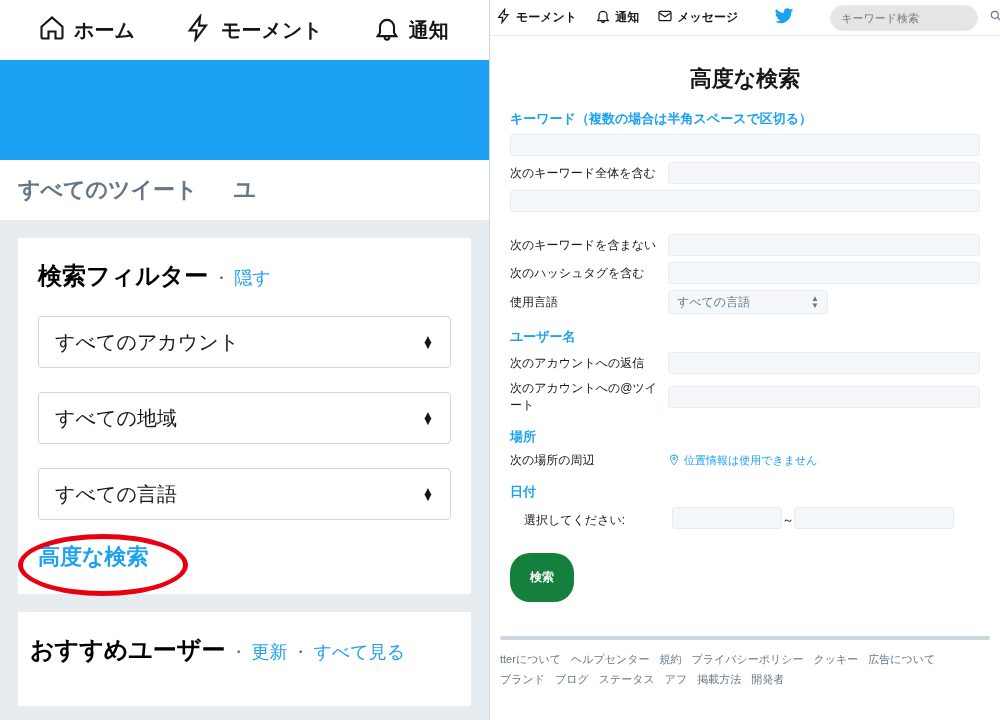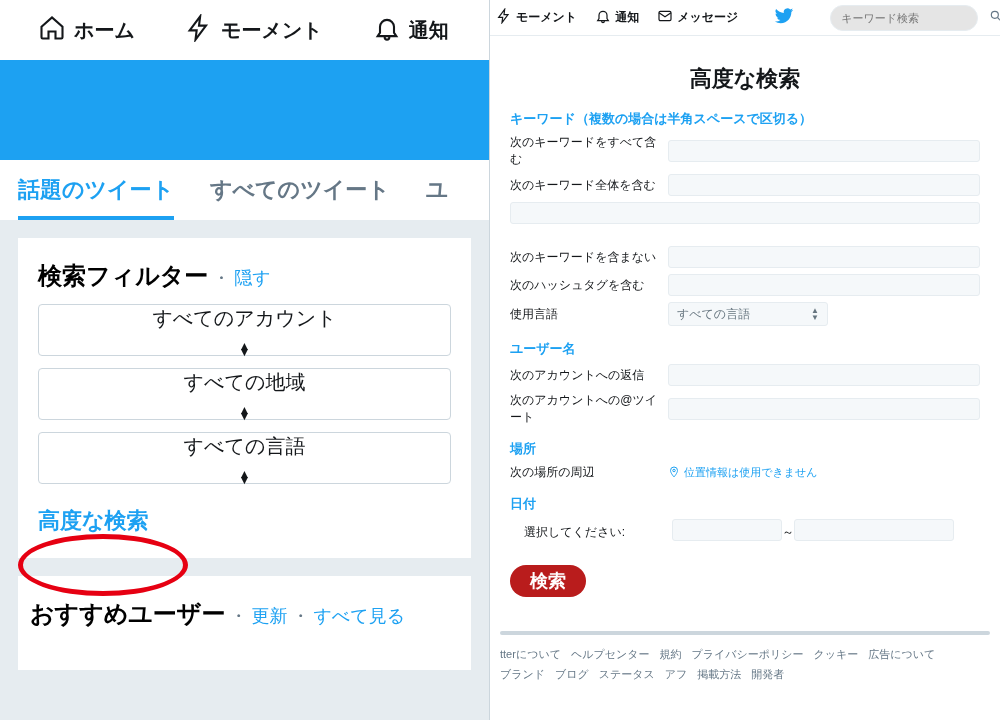--- a/index.html
+++ b/index.html
@@ -29,23 +29,23 @@
   .tab.active::after {
     content: ""; position: absolute; left: 0; right: 0; bottom: 0; height: 4px; background: #1da1f2;
   }
   .card {
     background: #fff; margin: 18px 18px 0 18px; padding: 22px 20px;
   }
   .card-title { font-size: 24px; font-weight: 800; display: flex; align-items: baseline; gap: 4px; }
   .card-sep { font-weight: 400; color: #657786; font-size: 18px; }
   .card-link { color: #1da1f2; font-size: 18px; font-weight: 400; }
   .select-row {
-    margin-top: 12px; border: 1px solid #ccd6dd; border-radius: 4px;
+    margin-top: 24px; border: 1px solid #ccd6dd; border-radius: 4px;
     height: 52px; display: flex; align-items: center; justify-content: space-between;
-    padding: 0 16px; font-size: 20px; color: #14171a; background: #fff; flex-direction: column;
+    padding: 12px 16px; font-size: 20px; color: #14171a; background: #fff;
   }
   .chevrons { width: 12px; line-height: 6px; font-size: 12px; text-align: center; }
   .adv-link { color: #1da1f2; font-size: 22px; font-weight: 700; margin-top: 22px; display: inline-block; }
   .card2 { background: #fff; margin: 18px 18px 0 18px; padding: 22px 20px 40px 12px; }
   .red-circle {
     position: absolute; left: 18px; top: 534px; width: 170px; height: 62px;
     border: 5px solid #e60012; border-radius: 50%;
     pointer-events: none;
   }
   
@@ -74,22 +74,22 @@
     flex: 1; height: 24px; background: #f5f8fa; border: 1px solid #e6ecf0; border-radius: 3px;
     display: flex; align-items: center; justify-content: space-between; padding: 0 8px; font-size: 12px; color: #66757f;
   }
   .loc-note { color: #1da1f2; font-size: 11px; display: flex; align-items: center; gap: 4px; }
   .loc-note svg { width: 12px; height: 12px; stroke: #1da1f2; fill: none; stroke-width: 2; }
   .date-row { display:flex; align-items:flex-end; margin: 6px 14px; }
   .date-row label { width: 148px; font-size: 12px; }
   .date-row .field { width: 110px; height: 22px; background:#f5f8fa; border:1px solid #e6ecf0; border-radius:3px; }
   .date-row .tilde { font-size: 12px; color:#14171a; }
   .search-btn {
-    margin: 18px 0 0 0; background: #b91c1c; color: #fff; border: none;
-    border-radius: 20px; padding: 4px 20px; font-size: 18px; font-weight: 700; cursor: pointer;
+    margin: 18px 0 0 0; background: #15803d; color: #fff; border: none;
+    border-radius: 20px; padding: 16px 20px; font-size: 12px; font-weight: 700; cursor: pointer;
   }
   .foot-bar { margin: 34px 10px 0 10px; height: 4px; background: #ccd6dd; border-radius: 2px; }
   .foot-links {
     margin: 10px 10px 0 10px; font-size: 11px; color: #657786; line-height: 1.8;
     display: flex; flex-wrap: wrap; gap: 0 10px;
   }
 </style>
 </head>
 <body>
 
@@ -117,21 +117,20 @@
             <path d="M6 16V11a6 6 0 1 1 12 0v5l2 3H4zM10 20a2 2 0 0 0 4 0"></path>
           </svg>
       </span>
       <span>通知</span>
     </div>
   </div>
 
   <div class="banner"></div>
 
   <div class="tab-bar">
-    <div class="tab active">話題のツイート</div>
     <div class="tab">すべてのツイート</div>
     <div class="tab">ユ</div>
   </div>
 
   <div class="card">
     <div class="card-title">
       <span>検索フィルター</span>
       <span class="card-sep">・</span>
       <a class="card-link">隠す</a>
     </div>
@@ -199,21 +198,20 @@
           </svg></span>
     </div>
     <div class="avatar-frag"></div>
   </div>
 
   <div class="adv-title">高度な検索</div>
 
   <div class="form">
     <div class="sect-head">キーワード（複数の場合は半角スペースで区切る）</div>
     <div class="row">
-        <label>次のキーワードをすべて含む</label>
         <div class="field"></div>
       </div>
     <div class="row">
         <label>次のキーワード全体を含む</label>
         <div class="field"></div>
       </div>
     <div class="row">
         <div class="field"></div>
       </div>
     <div style="height:10px"></div>

